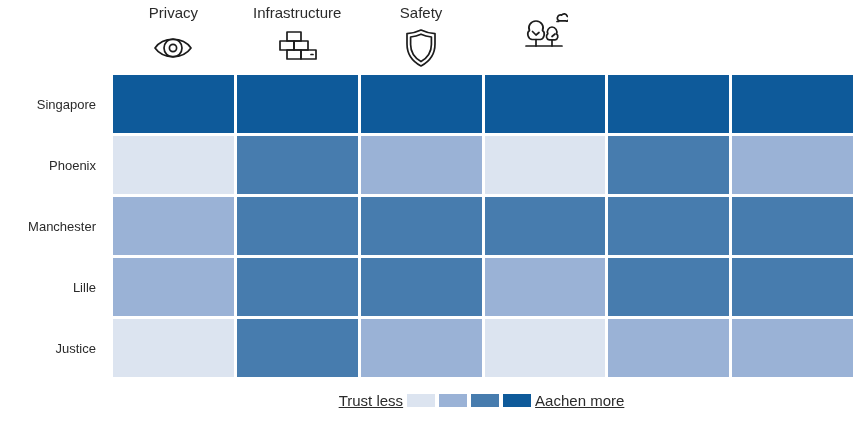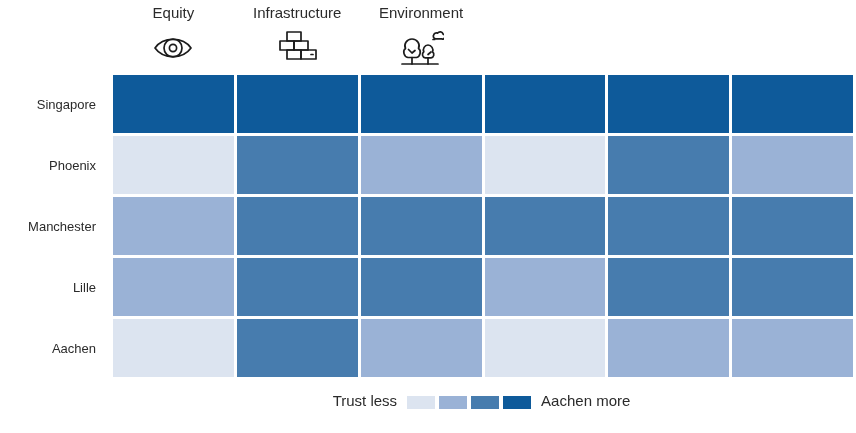--- a/index.html
+++ b/index.html
@@ -12,34 +12,34 @@
   .header-row{margin-top:4px;}
   .col-head{display:flex;flex-direction:column;align-items:center;justify-content:flex-start;}
   .col-label{font-size:15px;line-height:18px;color:#2b2b2b;white-space:nowrap;}
   .col-icon{height:48px;display:flex;align-items:center;justify-content:center;margin-top:2px;}
   .col-icon svg{stroke:#1c1c1c;fill:none;stroke-width:1.7;stroke-linecap:round;stroke-linejoin:round;}
 
   .grid{margin-top:3px;display:grid;grid-template-columns:110px repeat(6,1fr);gap:3px;width:853px;}
   .row-label{display:flex;align-items:center;justify-content:flex-end;padding-right:14px;font-size:13px;color:#2b2b2b;}
   .cell{height:58px;}
 
-  .legend{width:743px;margin-left:110px;margin-top:15px;display:flex;align-items:flex-end;justify-content:center;gap:10px;font-size:15px;color:#2b2b2b;}
+  .legend{width:743px;margin-left:110px;margin-top:15px;display:flex;align-items:center;justify-content:center;gap:4px;font-size:15px;color:#2b2b2b;text-decoration:underline;}
   .swatches{display:flex;gap:4px;align-items:center;}
   .swatch{width:28px;height:13px;display:inline-block;}
 </style>
 </head>
 <body>
 
 <div class="fig">
 
   <div class="hgrid header-row">
     <div></div>
 
     <div class="col-head">
-      <div class="col-label">Equity</div>
+      <div class="col-label">Privacy</div>
       <div class="col-icon">
         <svg width="44" height="32" viewBox="0 0 44 32">
           <path d="M4 16 C12 4.5 32 4.5 40 16 C32 27.5 12 27.5 4 16 Z"></path>
           <circle cx="22" cy="16" r="9"></circle>
           <circle cx="22" cy="16" r="3.6"></circle>
         </svg>
       </div>
     </div>
 
     <div class="col-head">
@@ -51,23 +51,31 @@
           <rect x="19" y="11" width="14" height="9"></rect>
           <rect x="12" y="20" width="14" height="9"></rect>
           <rect x="26" y="20" width="15" height="9"></rect>
           <path d="M36 24.5 h2"></path>
         </svg>
       </div>
     </div>
 
 
 
+    <div class="col-head">
+      <div class="col-label">Safety</div>
+      <div class="col-icon">
+        <svg width="36" height="40" viewBox="0 0 36 40">
+          <path d="M18 2 C22 4 27 5.2 32 5.6 V16 C32 26.5 26.5 33.5 18 38 C9.5 33.5 4 26.5 4 16 V5.6 C9 5.2 14 4 18 2 Z"></path>
+          <path d="M18 6.2 C21 7.6 24.8 8.6 28.4 9 V16.5 C28.4 24.5 24.3 29.9 18 33.6 C11.7 29.9 7.6 24.5 7.6 16.5 V9 C11.2 8.6 15 7.6 18 6.2 Z"></path>
+        </svg>
+      </div>
+    </div>
 
     <div class="col-head">
-      <div class="col-label">Environment</div>
       <div class="col-icon">
         <svg width="46" height="40" viewBox="0 0 46 40">
           <path d="M4 36 H40"></path>
           <path d="M14 11 C8.5 11 5.5 16.5 7.5 20.5 C4.5 22.5 5.5 28.5 10 29.5 L18.5 29.5 C22.5 28.5 23.5 22.5 20.5 20.5 C22.5 16.5 19.5 11 14 11 Z"></path>
           <path d="M14 29.5 V36 M14 25 L10.5 21.5 M14 25 L17 22.5"></path>
           <path d="M30 17 C26.5 17 24.5 21 25.8 23.8 C23.5 25.5 24.3 29.5 27.3 29.8 L33 29.8 C36 29.5 36.8 25.5 34.5 23.8 C35.8 21 33.5 17 30 17 Z"></path>
           <path d="M30 29.8 V36 M30 26.5 L33 24"></path>
           <path d="M35.5 7.5 a3 3 0 0 1 4.2-2.4 a3 3 0 0 1 5.4 1 a2.5 2.5 0 0 1-1.4 4.8 h-6 a2.6 2.6 0 0 1-2.2-3.4 Z"></path>
           <path d="M35 11.5 h1.6"></path>
         </svg>
@@ -97,21 +105,21 @@
       <div class="cell" style="background: rgb(71, 124, 174);"></div>
       <div class="cell" style="background: rgb(71, 124, 174);"></div>
       <div class="cell" style="background: rgb(71, 124, 174);"></div>
       <div class="row-label">Lille</div>
       <div class="cell" style="background: rgb(154, 178, 214);"></div>
       <div class="cell" style="background: rgb(71, 124, 174);"></div>
       <div class="cell" style="background: rgb(71, 124, 174);"></div>
       <div class="cell" style="background: rgb(154, 178, 214);"></div>
       <div class="cell" style="background: rgb(71, 124, 174);"></div>
       <div class="cell" style="background: rgb(71, 124, 174);"></div>
-      <div class="row-label">Aachen</div>
+      <div class="row-label">Justice</div>
       <div class="cell" style="background: rgb(220, 228, 240);"></div>
       <div class="cell" style="background: rgb(71, 124, 174);"></div>
       <div class="cell" style="background: rgb(154, 178, 214);"></div>
       <div class="cell" style="background: rgb(220, 228, 240);"></div>
       <div class="cell" style="background: rgb(154, 178, 214);"></div>
       <div class="cell" style="background: rgb(154, 178, 214);"></div>
     </div>
 
   <div class="legend">
     <span>Trust less</span>

